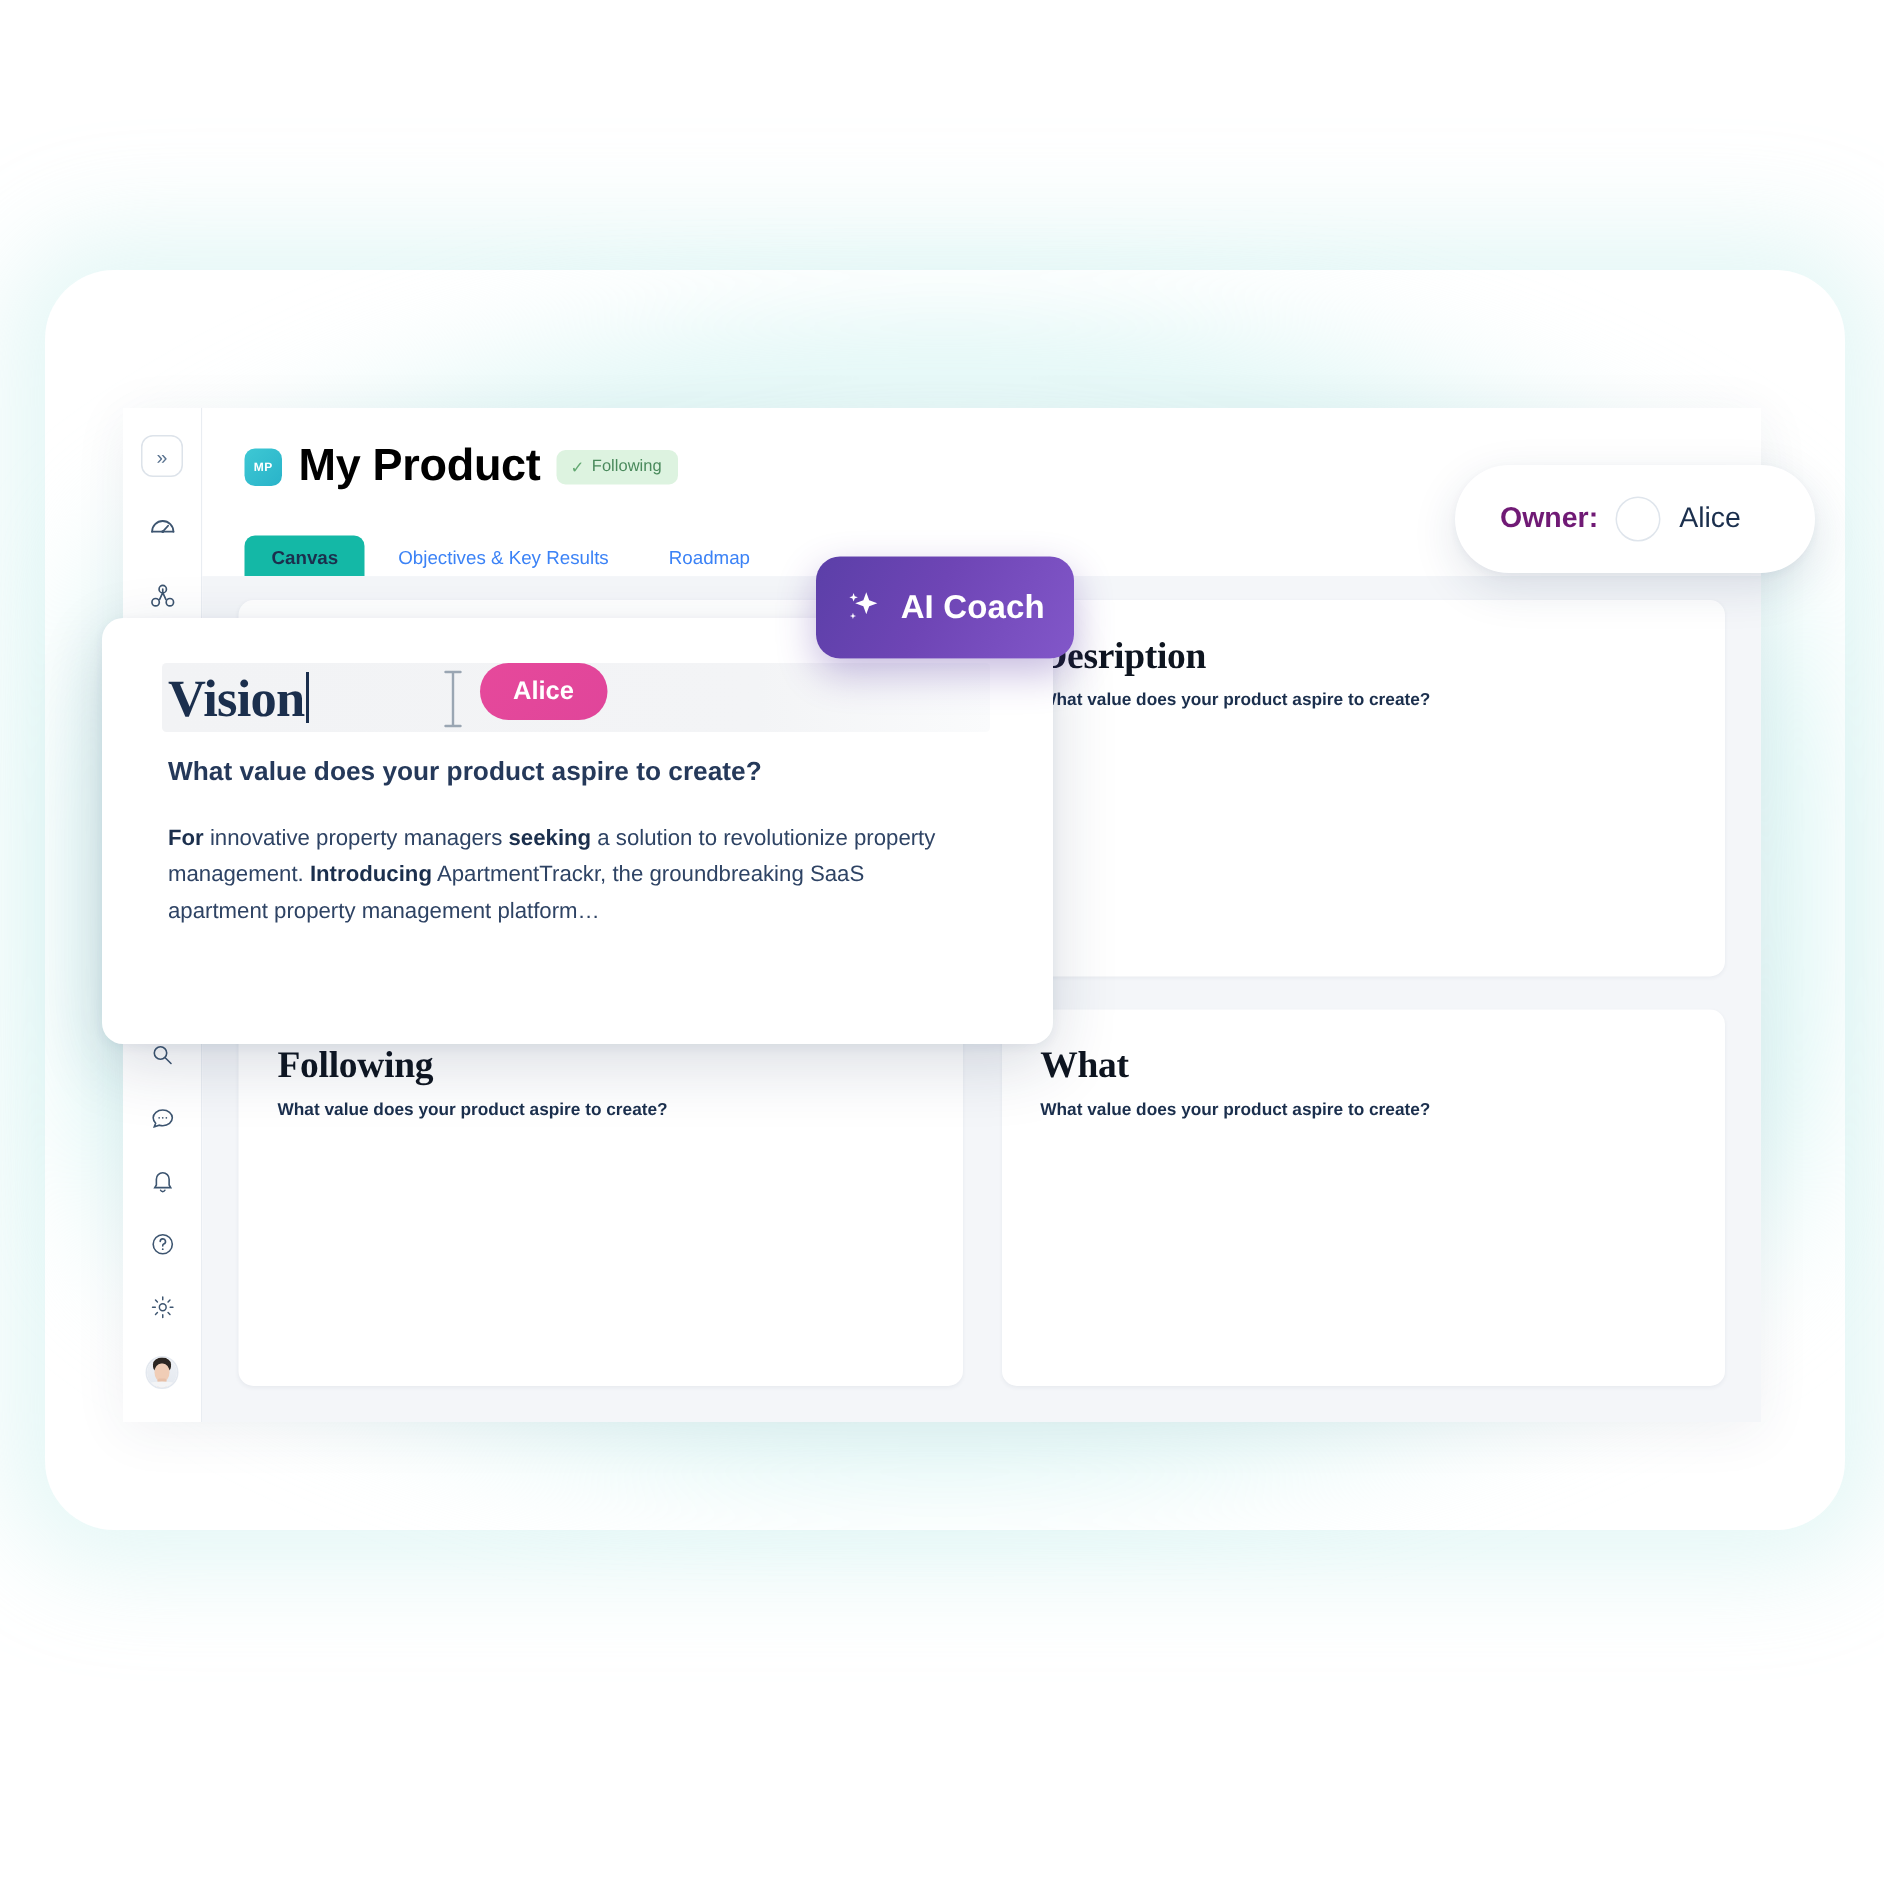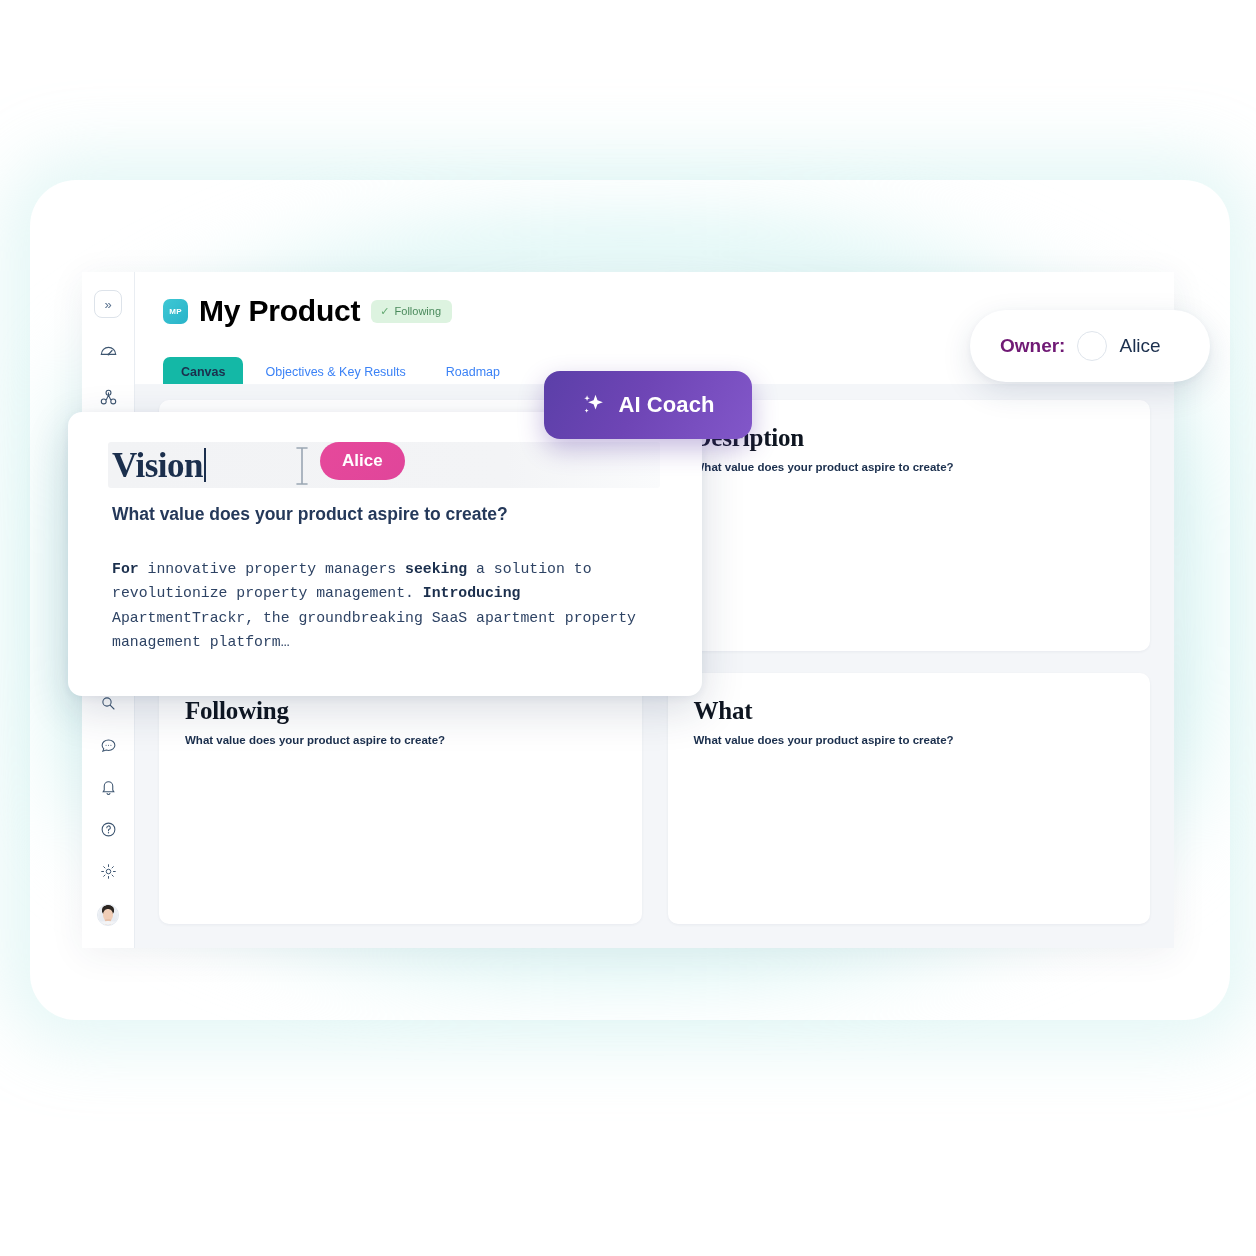--- a/index.html
+++ b/index.html
@@ -216,21 +216,21 @@
     font-size: 11.5px;
     font-weight: 700;
     color: #1b2f4d;
     margin-top: 9px;
   }
 
   
   .ai-coach {
     position: absolute;
     left: 544px; top: 371px;
-    width: 208px; height: 68px;
+    width: 172px; height: 68px;
     border-radius: 16px;
     background: linear-gradient(118deg, #5b3fa8 0%, #6e45b5 45%, #8257c9 100%);
     box-shadow: 0 10px 26px rgba(86,52,160,0.33);
     display: flex; align-items: center; justify-content: center;
     gap: 11px;
     cursor: pointer;
     z-index: 40;
   }
   .ai-coach-label {
     color: #ffffff;
@@ -295,23 +295,22 @@
   .vision-q {
     font-size: 17.5px;
     font-weight: 700;
     color: #25395a;
     margin-top: 16px;
   }
   .vision-body {
     font-size: 14.8px;
     line-height: 1.64;
     color: #2e4364;
-    margin-top: 32px;
+    margin-top: 22px;
     max-width: 534px;
-    font-family: Liberation Mono, monospace;
   }
   .vision-body b { font-weight: 700; color: #1b2f4d; }
 
   
   .owner-chip {
     position: absolute;
     left: 970px; top: 310px;
     width: 240px; height: 72px;
     background: #ffffff;
     border-radius: 36px;

